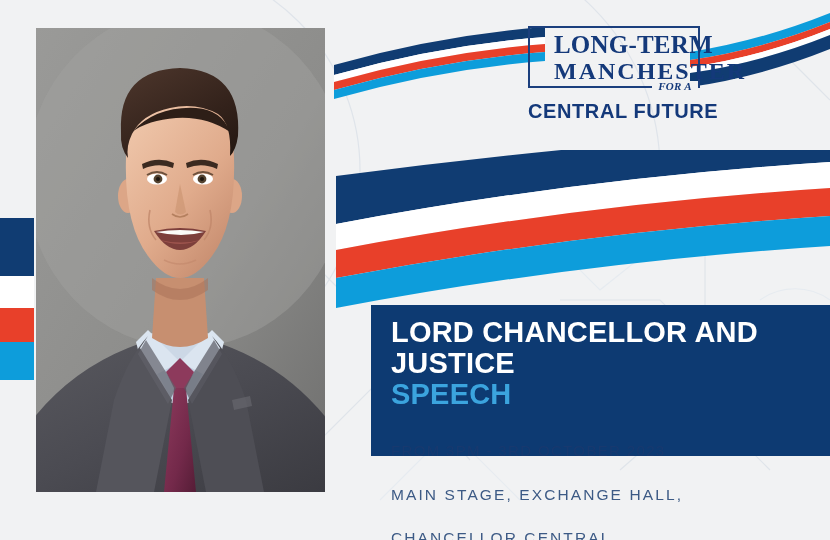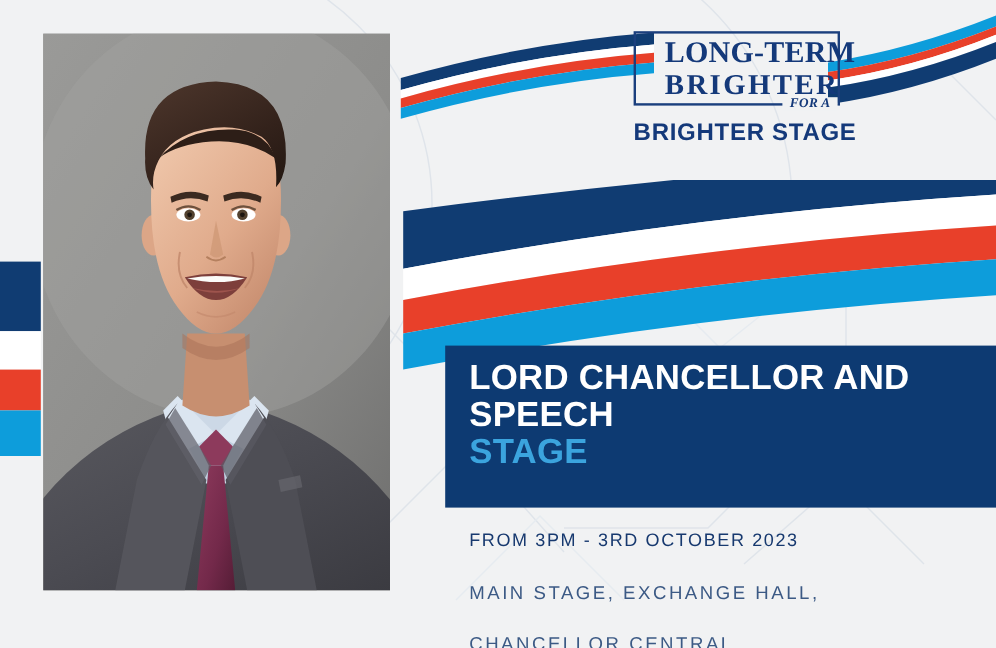--- a/index.html
+++ b/index.html
@@ -64,21 +64,21 @@
     font-size:11px;font-weight:bold;font-style:italic;letter-spacing:0.3px;
     color:#14397a;line-height:1;
   }
   .logo-l3{
     font-size:20px;font-weight:bold;letter-spacing:0.6px;
     color:#14397a;margin-top:12px;white-space:nowrap;
   }
 
   
   .title-panel{
-    position:absolute;left:371px;top:288px;width:459px;height:135px;
+    position:absolute;left:371px;top:305px;width:459px;height:151px;
     background:#0d3a72;overflow:hidden;
   }
   .title-inner{padding:12px 0 0 20px;}
   .t-line{
     font-size:29px;font-weight:bold;line-height:1.07;
     letter-spacing:0.2px;white-space:nowrap;
   }
   .t-white{color:#ffffff;}
   .t-blue{color:#3ba4de;}
 
@@ -231,33 +231,33 @@
   <svg class="big-ribbon" width="500" height="165" viewBox="0 0 500 165" aria-hidden="true">
     <path d="M6 26 Q250 -6 500 -22 L500 12 Q250 28 6 74 Z" fill="#103c72"></path>
     <path d="M6 74 Q250 28 500 12 L500 38 Q250 54 6 100 Z" fill="#ffffff"></path>
     <path d="M6 100 Q250 54 500 38 L500 66 Q250 82 6 128 Z" fill="#e8402a"></path>
     <path d="M6 128 Q250 82 500 66 L500 96 Q250 112 6 158 Z" fill="#0d9ddb"></path>
   </svg>
 
   <div class="logo">
     <div class="logo-box">
       <div class="logo-l1">LONG-TERM</div>
-      <div class="logo-l2">BRIGHTER</div>
+      <div class="logo-l2">MANCHESTER</div>
       <div class="logo-fora-row">
         <span class="fora-text">FOR A</span>
       </div>
     </div>
-    <div class="logo-l3">BRIGHTER STAGE</div>
+    <div class="logo-l3">CENTRAL FUTURE</div>
   </div>
 
   <div class="title-panel">
     <div class="title-inner">
       <div class="t-line t-white">LORD CHANCELLOR AND</div>
-      <div class="t-line t-white">SPEECH</div>
-      <div class="t-line t-blue">STAGE</div>
+      <div class="t-line t-white">JUSTICE</div>
+      <div class="t-line t-blue">SPEECH</div>
     </div>
   </div>
 
   <div class="details">
     <div class="d-date">FROM 3PM - 3RD OCTOBER 2023</div>
     <div class="d-venue">MAIN STAGE, EXCHANGE HALL,</div>
     <div class="d-venue">CHANCELLOR CENTRAL.</div>
   </div>
 
 </div>

